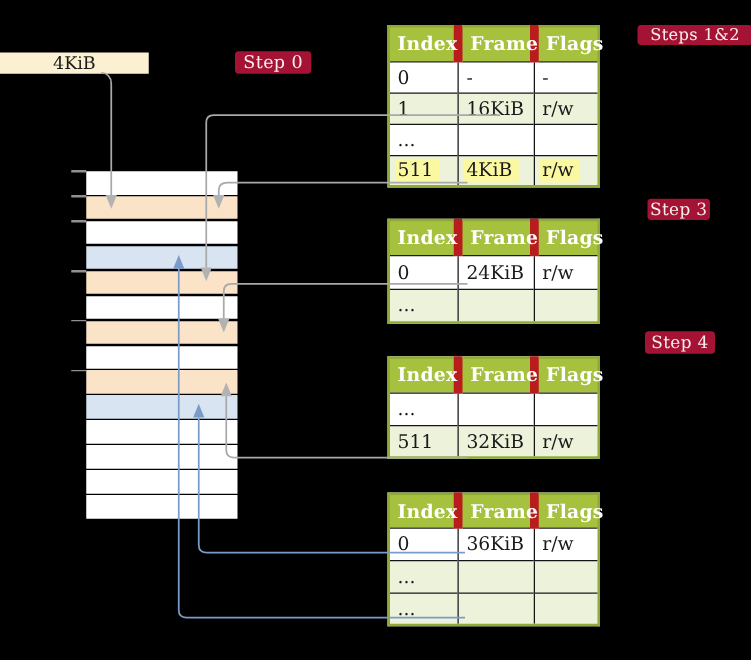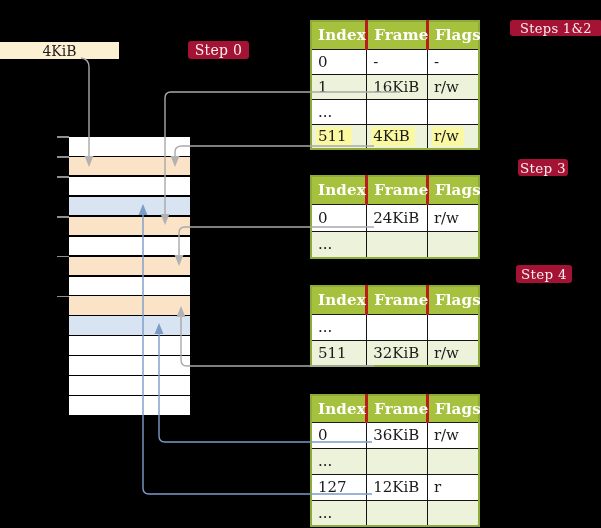--- a/index.html
+++ b/index.html
@@ -13,21 +13,21 @@
   #badge-step0 {left:188px;top:41px;width:61px;height:18px;font-size:14px;}
   #badge-steps12{left:510px;top:20px;width:92px;height:16px;font-size:13px;}
   #badge-step3 {left:518px;top:159px;width:50px;height:17px;font-size:13.5px;}
   #badge-step4 {left:516px;top:265px;width:56px;height:18px;font-size:13.5px;text-align:right;}
   .mrow{position:absolute;left:69px;width:121px;height:18.6px;}
   .tick{position:absolute;left:57px;width:12px;height:1.5px;background:#909090;}
   table.ptable{position:absolute;left:310px;width:170px;border-collapse:collapse;
          table-layout:fixed;background:#fff;border:2px solid #90aa38;
          font-size:15px;color:#1a1a1a;}
   table.ptable th{background:#a6c13d;color:#ffffff;font-weight:bold;text-align:left;
-         padding:0 0 0 6px;border-right:3px solid #b91c1c;border-bottom:1px solid #1b1b1b;
+         padding:0 0 0 6px;border-right:7px solid #b91c1c;border-bottom:1px solid #1b1b1b;
          font-size:15px;letter-spacing:.2px;}
   table.ptable th:last-child{border-right:none;}
   table.ptable td{padding:0 0 0 6px;border-right:1px solid #141414;border-top:1px solid #141414;
          overflow:hidden;white-space:nowrap;}
   table.ptable td:last-child{border-right:none;}
   tr.shaded td{background:#edf2da;}
   .hl{background:#fbf8a2;padding:0 5px 1px 2px;margin-left:-2px;}
   #arrows{position:absolute;left:0;top:0;width:601px;height:528px;pointer-events:none;}
 </style>
 </head>
@@ -173,25 +173,20 @@
           <tr style="height: 26px;">
             <td>0</td>
             <td>36KiB</td>
             <td>r/w</td>
           </tr>
           <tr class="shaded" style="height: 26px;">
             <td>...</td>
             <td></td>
             <td></td>
           </tr>
-          <tr style="height: 26px;">
-            <td>127</td>
-            <td>12KiB</td>
-            <td>r</td>
-          </tr>
           <tr class="shaded" style="height: 26px;">
             <td>...</td>
             <td></td>
             <td></td>
           </tr>
         </tbody>
       </table>
     </div>
 
   <svg id="arrows" viewBox="0 0 601 528" xmlns="http://www.w3.org/2000/svg">

